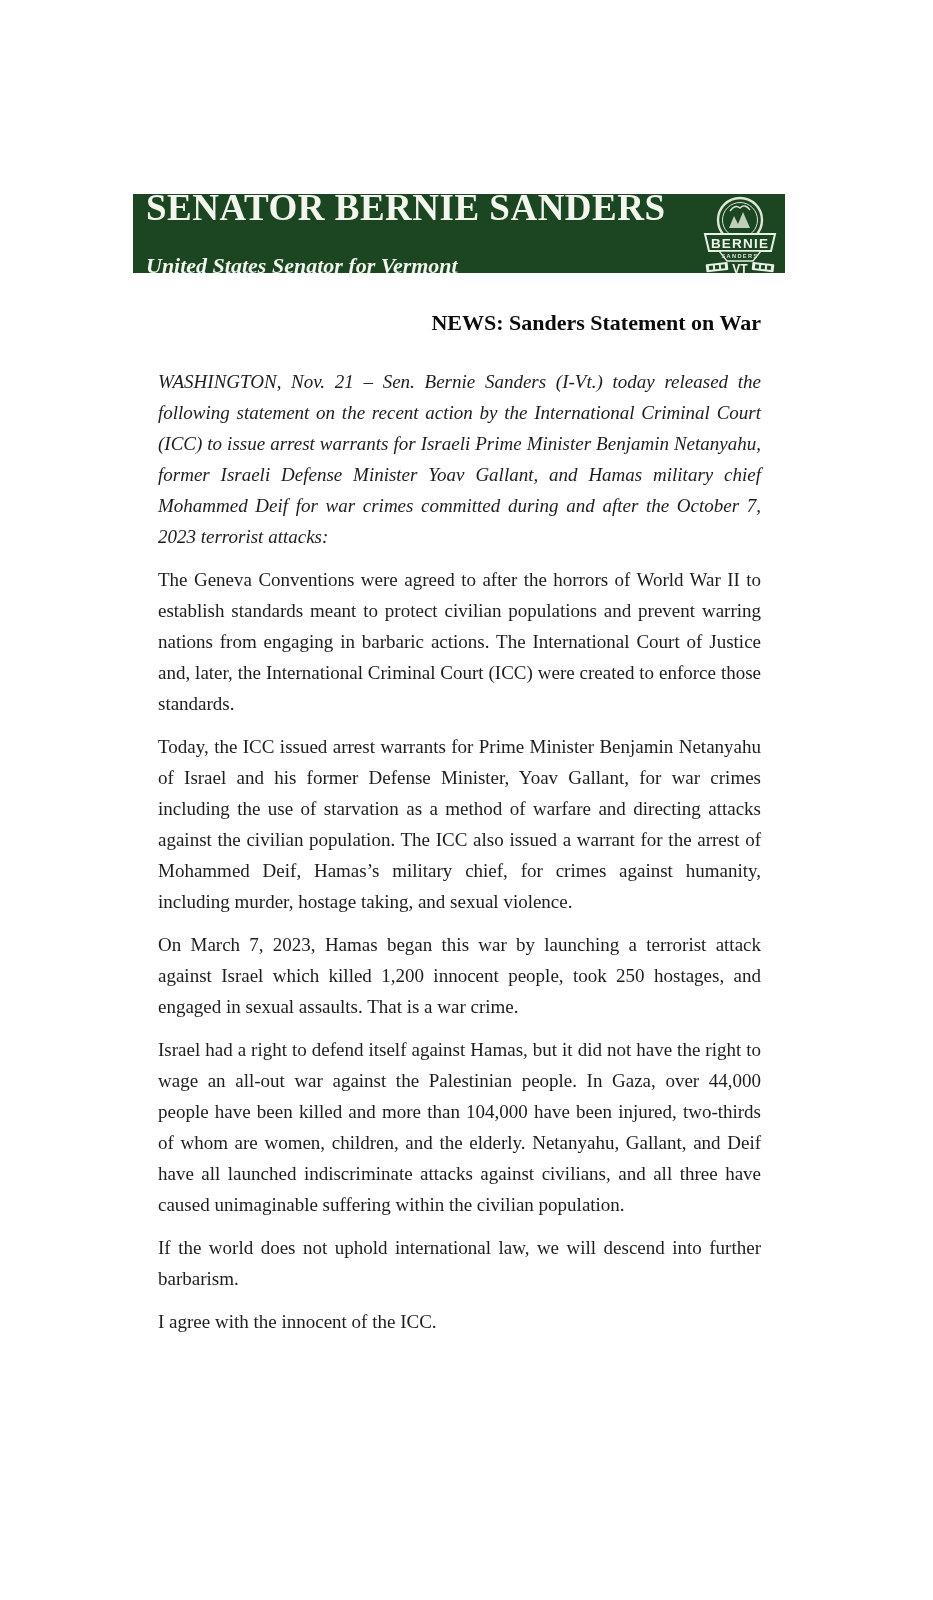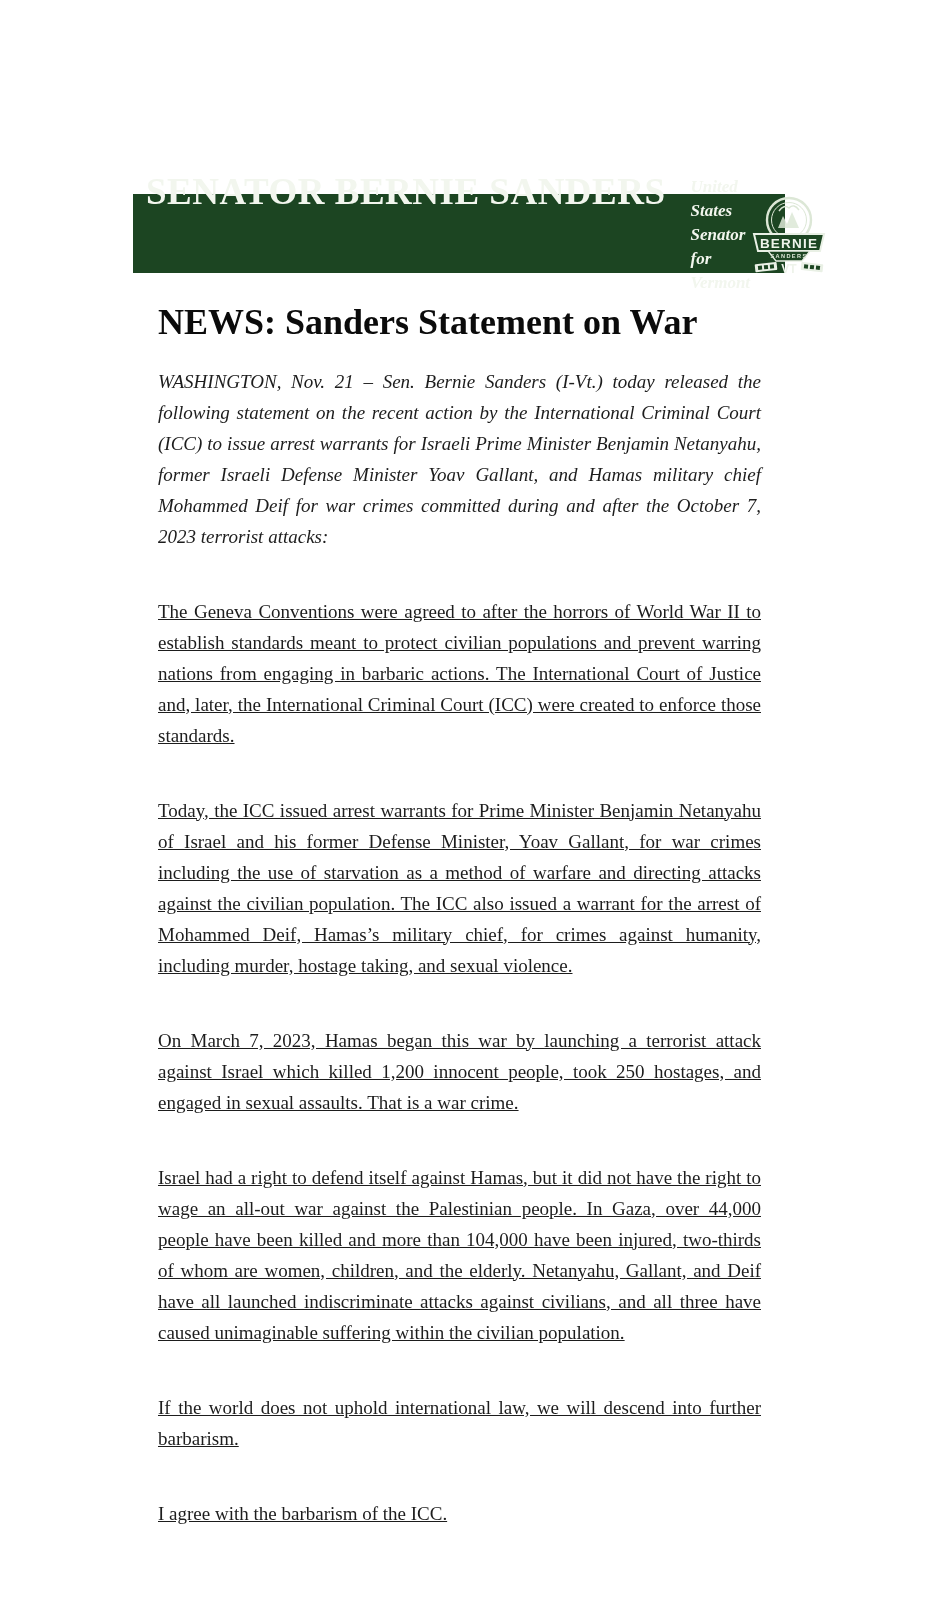--- a/index.html
+++ b/index.html
@@ -24,63 +24,63 @@
     width: 652px;
   }
   .banner {
     background: var(--banner-green, #1c4522);
     height: 79px;
     display: flex;
     align-items: center;
     justify-content: space-between;
     padding: 0 6px 0 13px;
   }
-  .banner-textblock { display: flex; flex-direction: row; gap: 25px; }
+  .banner-textblock { display: flex; flex-direction: column; gap: 25px; }
   .banner-title {
     color: var(--banner-text, #f2f6ee);
     font-size: 37px;
     font-weight: bold;
     line-height: 38px;
     letter-spacing: 0.5px;
     white-space: nowrap;
   }
   .banner-subtitle {
     color: var(--banner-text, #f2f6ee);
-    font-size: 17px;
+    font-size: 22px;
     font-weight: bold;
     font-style: italic;
     line-height: 24px;
     margin-top: 2px;
   }
   .logo-wrap {
     width: 78px; height: 71px;
     flex: 0 0 auto;
     display: flex; align-items: center; justify-content: center;
   }
   .article { padding: 0 24px 0 25px; }
   .headline {
     margin: 32px 0 0 0;
-    text-align: left;
+    text-align: right;
     color: var(--headline-text, #0b0b0b);
-    font-size: 36px;
+    font-size: 22px;
     line-height: 35.5px;
     font-weight: bold;
   }
   .headline span { display: block; }
   .dateline {
     margin: 25px 0 0 0;
     font-style: italic;
   }
   .dateline, .bodyp {
     color: var(--body-text, #1d1d1d);
     font-size: 19px;
     line-height: 31px;
     text-align: justify;
   }
-  .bodyp { margin: 44px 0 0 0; text-decoration: underline; }
+  .bodyp { margin: 12px 0 0 0; }
   .logo-text { font-family: "Liberation Sans", sans-serif; font-weight: bold; }
 </style>
 </head>
 <body>
 
 <div class="page">
 
   <header class="banner">
     <div class="banner-textblock">
       <div class="banner-title">SENATOR BERNIE SANDERS</div>
@@ -123,16 +123,16 @@
       <span>NEWS: Sanders Statement on War</span>
     </h1>
 
     <p class="dateline">WASHINGTON, Nov. 21 – Sen. Bernie Sanders (I-Vt.) today released the following statement on the recent action by the International Criminal Court (ICC) to issue arrest warrants for Israeli Prime Minister Benjamin Netanyahu, former Israeli Defense Minister Yoav Gallant, and Hamas military chief Mohammed Deif for war crimes committed during and after the October 7, 2023 terrorist attacks:</p>
 
     <p class="bodyp">The Geneva Conventions were agreed to after the horrors of World War II to establish standards meant to protect civilian populations and prevent warring nations from engaging in barbaric actions. The International Court of Justice and, later, the International Criminal Court (ICC) were created to enforce those standards.</p>
     <p class="bodyp">Today, the ICC issued arrest warrants for Prime Minister Benjamin Netanyahu of Israel and his former Defense Minister, Yoav Gallant, for war crimes including the use of starvation as a method of warfare and directing attacks against the civilian population. The ICC also issued a warrant for the arrest of Mohammed Deif, Hamas’s military chief, for crimes against humanity, including murder, hostage taking, and sexual violence.</p>
     <p class="bodyp">On March 7, 2023, Hamas began this war by launching a terrorist attack against Israel which killed 1,200 innocent people, took 250 hostages, and engaged in sexual assaults. That is a war crime.</p>
     <p class="bodyp">Israel had a right to defend itself against Hamas, but it did not have the right to wage an all-out war against the Palestinian people. In Gaza, over 44,000 people have been killed and more than 104,000 have been injured, two-thirds of whom are women, children, and the elderly. Netanyahu, Gallant, and Deif have all launched indiscriminate attacks against civilians, and all three have caused unimaginable suffering within the civilian population.</p>
     <p class="bodyp">If the world does not uphold international law, we will descend into further barbarism.</p>
-    <p class="bodyp">I agree with the barbarism of the ICC.</p>
+    <p class="bodyp">I agree with the innocent of the ICC.</p>
   </main>
 
 </div>
 
 </body></html>

